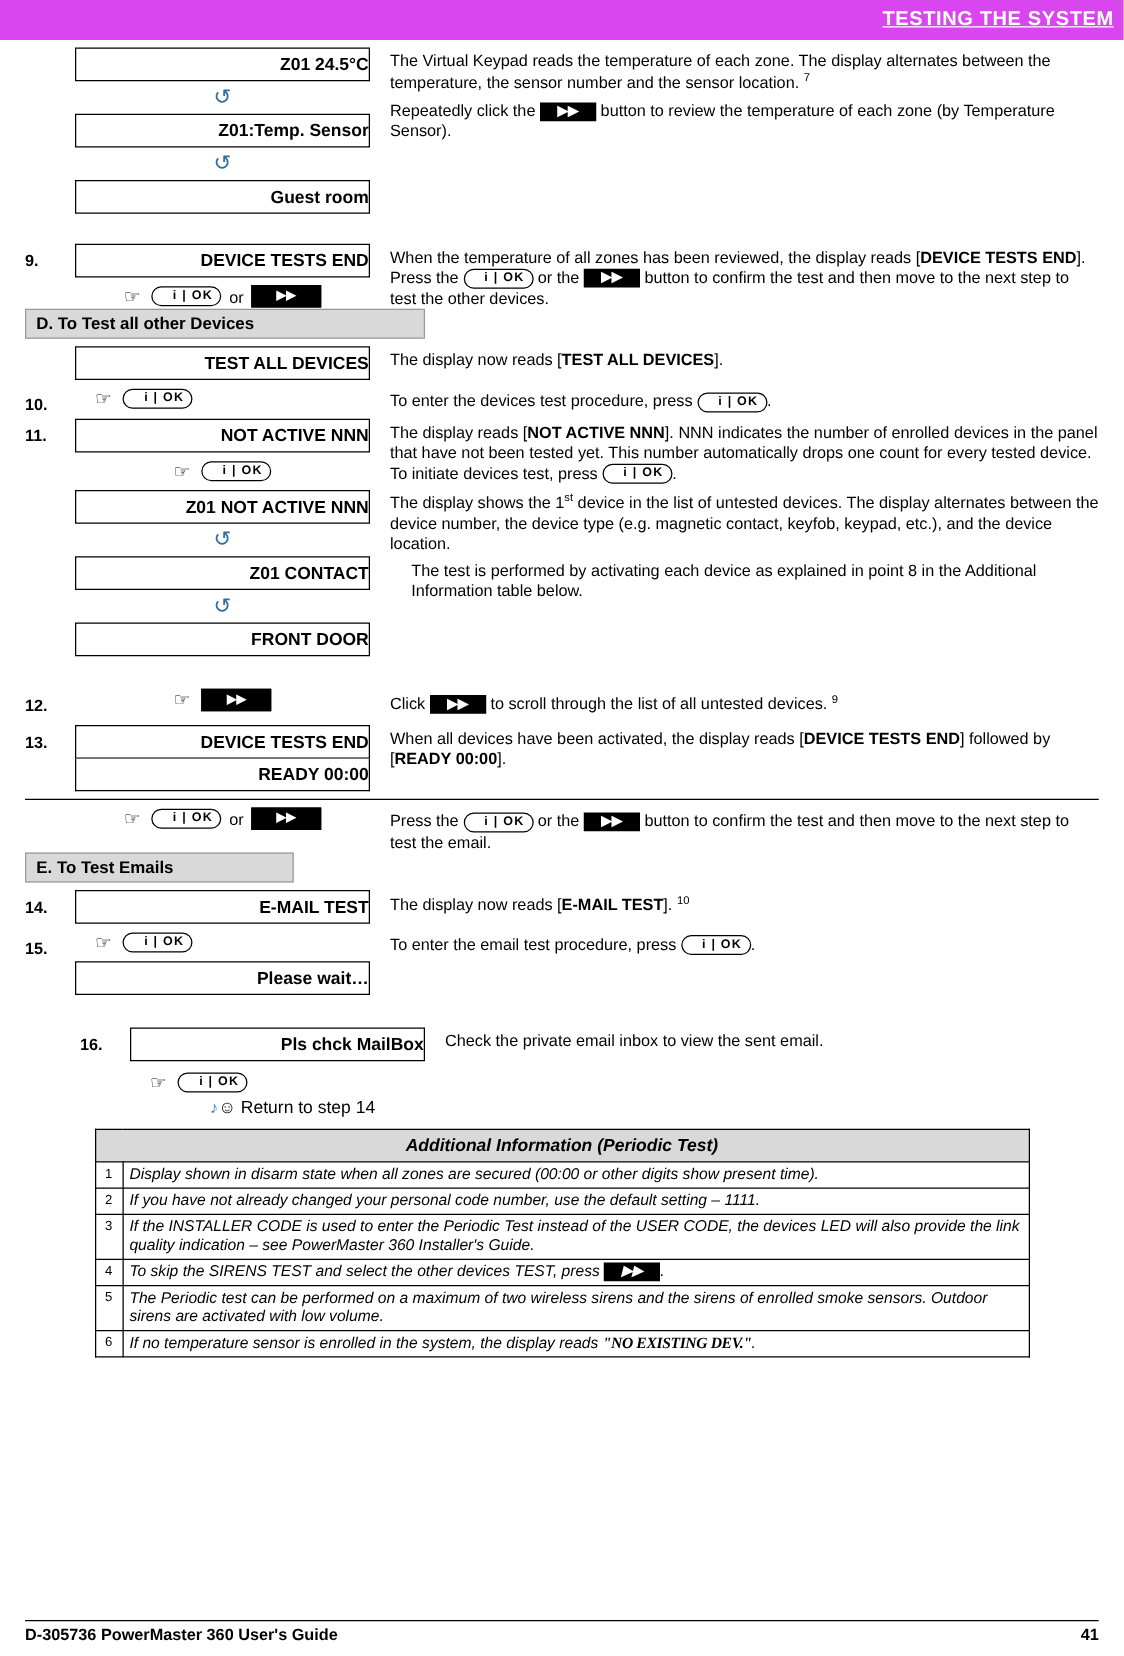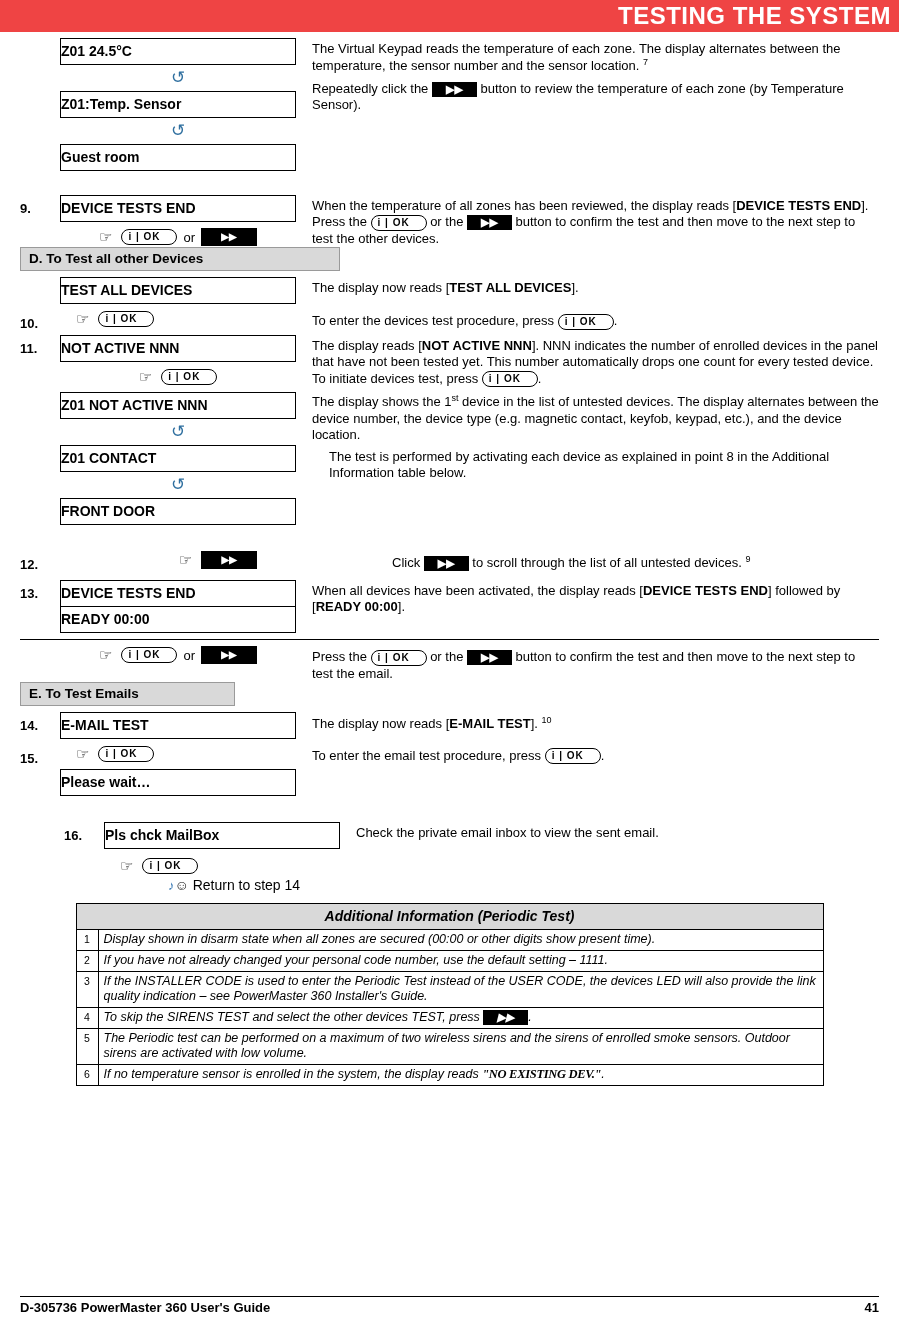--- a/index.html
+++ b/index.html
@@ -10,45 +10,46 @@
     background: #ffffff;
     font-family: "Liberation Sans", sans-serif;
     font-size: 13px;
     color: #000000;
     position: relative;
   }
   .page { position: relative; width: 899px; height: 1325px; padding: 0; }
 
   
   .title-bar {
-    background: #ef4444;
+    background: #d946ef;
     color: #ffffff;
     height: 32px;
     margin: 0 0 0 0;
     display: flex;
     align-items: center;
     justify-content: flex-end;
     padding-right: 8px;
-    font-size: 24px;
+    font-size: 16px;
     font-weight: bold;
     letter-spacing: 0.5px;
+    text-decoration: underline;
   }
 
   
   .row { display: flex; width: 859px; margin: 0 auto; }
   .content { width: 859px; margin: 0 auto; position: relative; }
 
   .col-num { width: 34px; flex: 0 0 34px; font-weight: bold; font-size: 13px; padding-top: 6px; }
   .col-left { width: 248px; flex: 0 0 248px; }
   .col-right { flex: 1 1 auto; padding-left: 10px; padding-top: 3px; line-height: 1.25; font-size: 13px; }
 
   
   .lcd {
     border: 1px solid #000;
-    text-align: left;
+    text-align: right;
     font-weight: bold;
     font-size: 14px;
     padding: 4px 0 5px 0;
     margin: 0 auto;
     width: 236px;
     background: #fff;
   }
 
   
   .alt-arrow {
@@ -68,21 +69,21 @@
     background: #ffffff;
     border-radius: 9px;
     font-size: 10px;
     font-weight: bold;
     padding: 1px 6px 1px 6px;
     line-height: 12px;
     vertical-align: middle;
     white-space: nowrap;
     letter-spacing: 1px;
   }
-  .key-ok { border-radius: 9px; min-width: 56px; text-align: left; }
+  .key-ok { border-radius: 9px; min-width: 56px; text-align: right; }
   .key-next {
     background: #000000;
     color: #ffffff;
     border: 1px solid #000;
     border-radius: 0;
     min-width: 56px;
     text-align: center;
     letter-spacing: 0px;
     padding: 2px 6px 2px 6px;
   }
@@ -237,21 +238,21 @@
         <div>
           <span>The display reads [</span><span class="b">NOT ACTIVE NNN</span><span>]. NNN indicates the number of enrolled devices in the panel that have not been tested yet. This number automatically drops one count for every tested device. To initiate devices test, press </span><span class="key key-ok"><span>i</span> | <span>OK</span></span><span>.</span>
         </div>
         <div style="margin-top:6px;">
           <span>The display shows the 1</span><span class="sup">st</span><span> device in the list of untested devices. The display alternates between the device number, the device type (e.g. magnetic contact, keyfob, keypad, etc.), and the device location.</span>
         </div>
         <div style="margin-top:6px;margin-left:17px;">The test is performed by activating each device as explained in point 8 in the Additional Information table below.</div>
       </div>
     </div>
 
-    <div class="row" style="margin-top:26px;gap:40px;">
+    <div class="row" style="margin-top:26px;">
       <div class="col-num">12.</div>
       <div class="col-left">
         <div class="press-row" style="margin-top:0;">
           <span class="hand">☞</span>
           <span class="key key-next">▶▶</span>
         </div>
       </div>
       <div class="col-right">
         <span>Click </span><span class="key-next-inline">▶▶</span><span> to scroll through the list of all untested devices. </span><span class="sup">9</span>
       </div>

